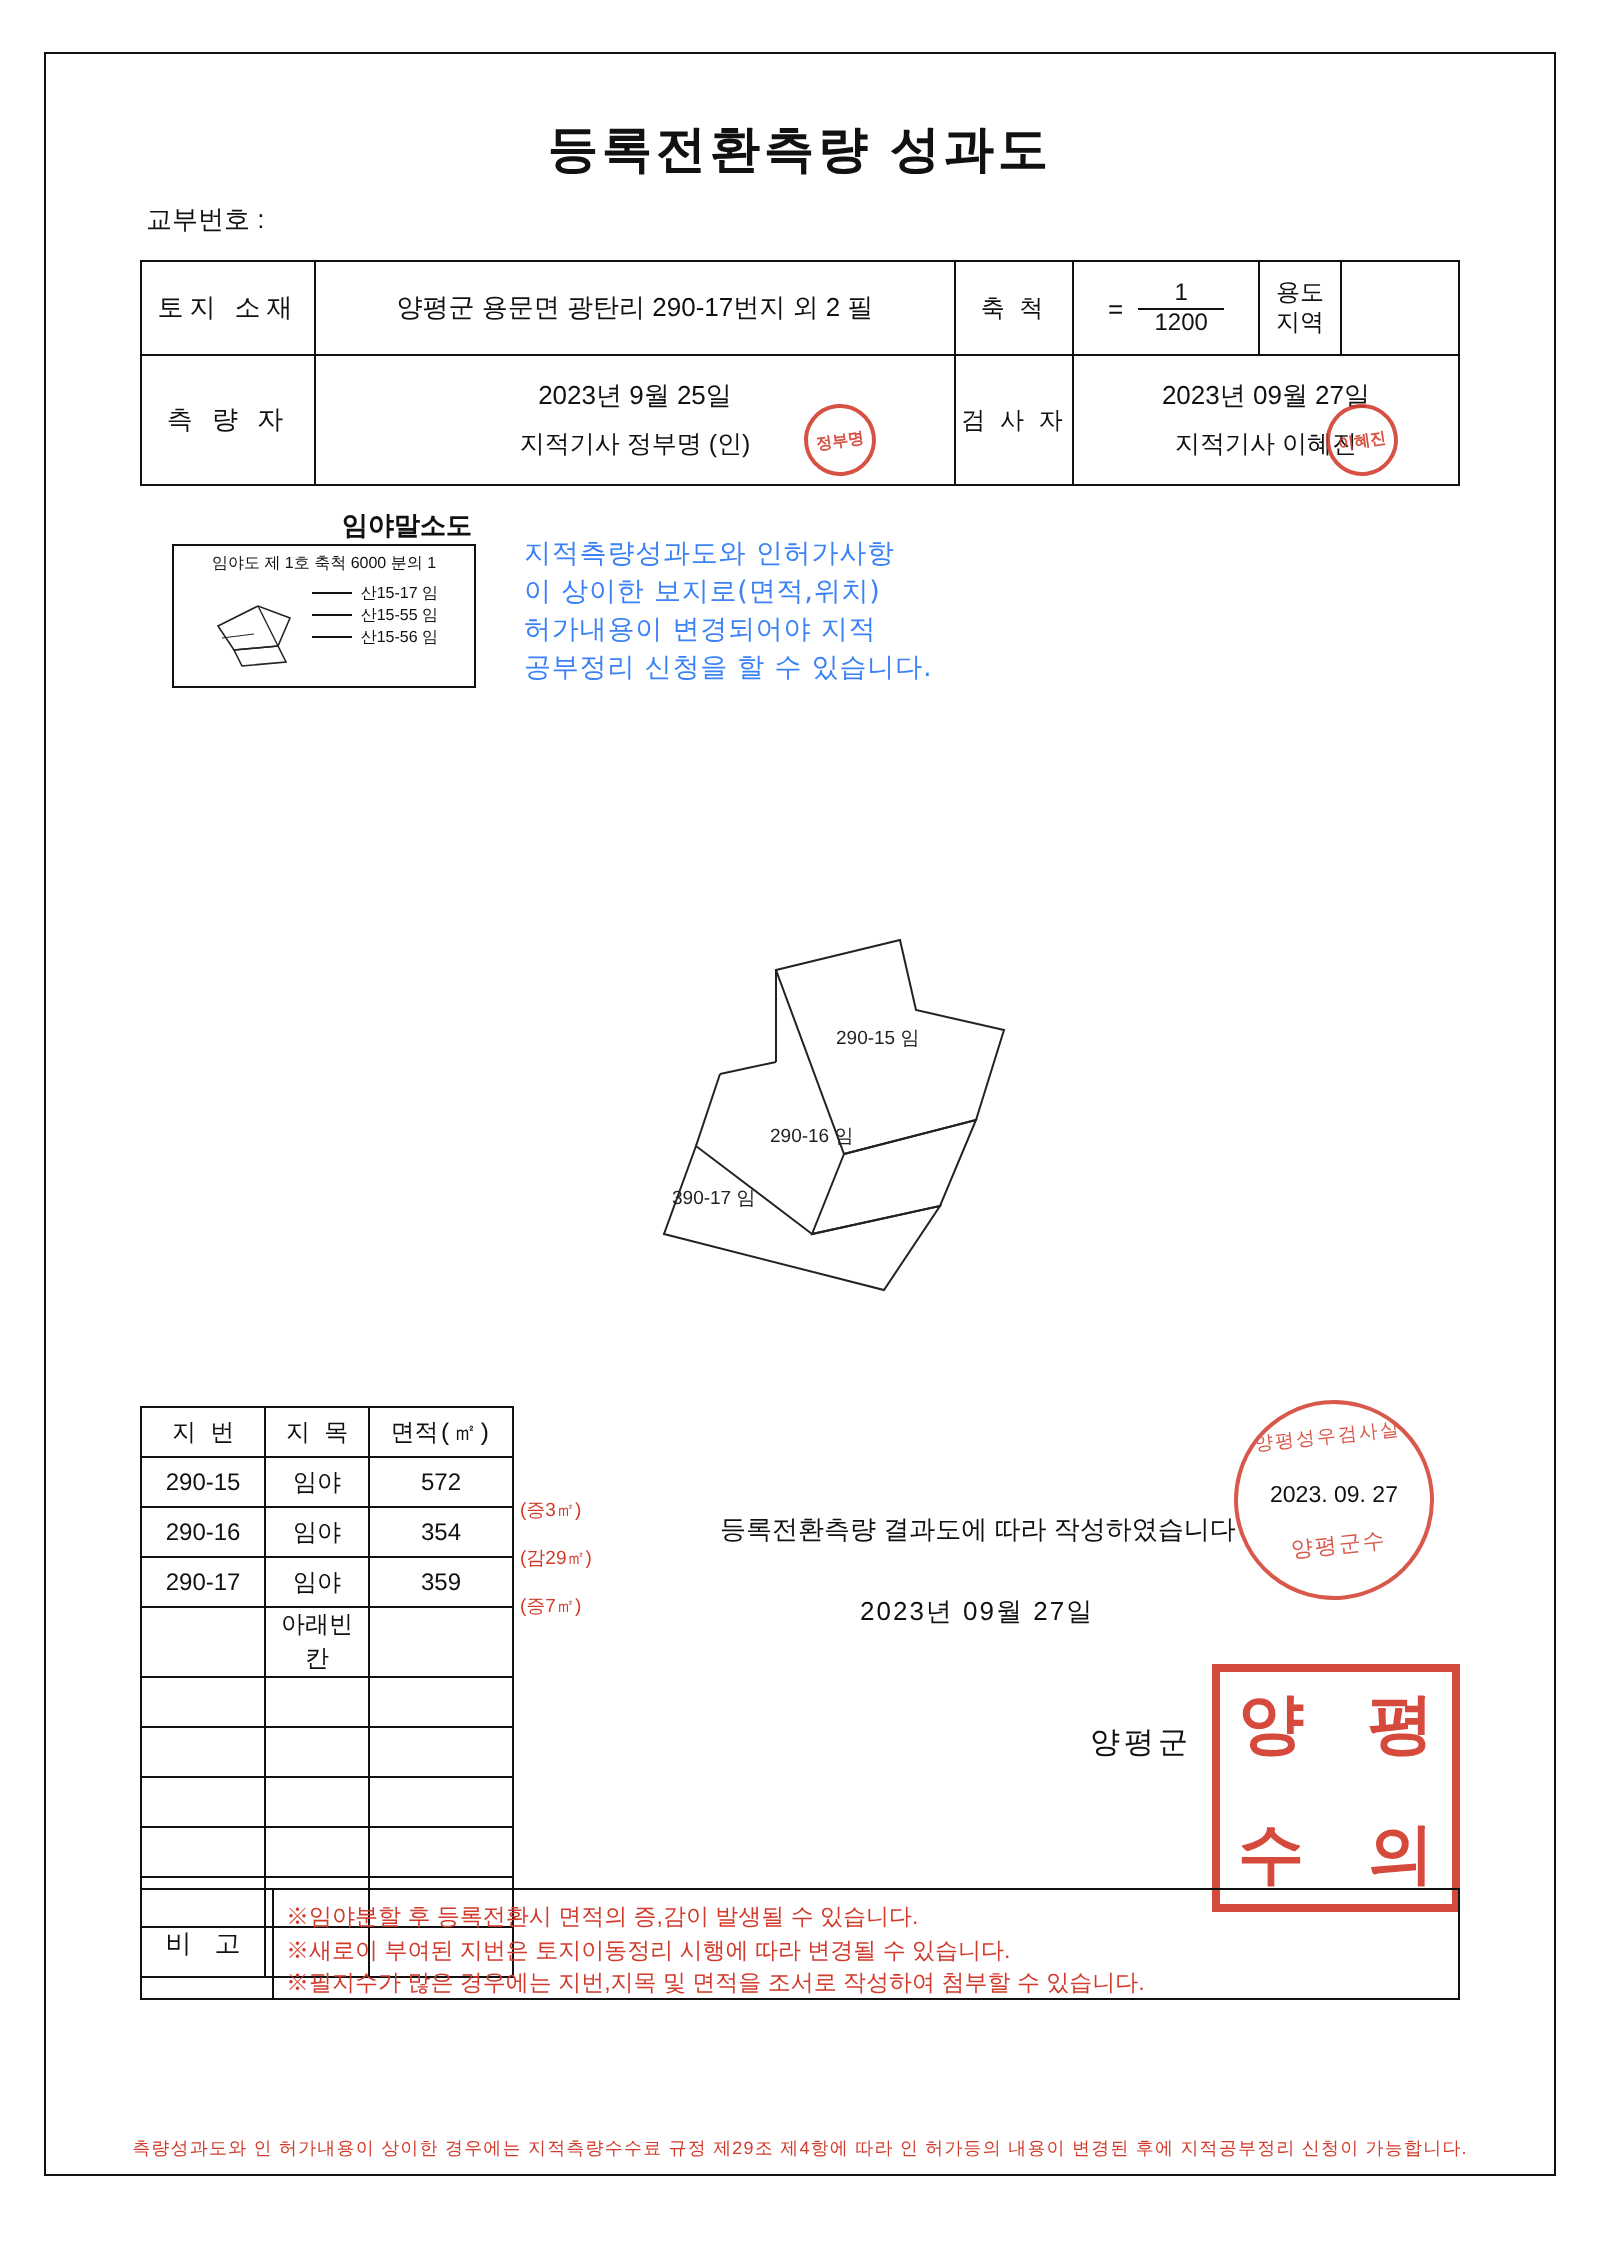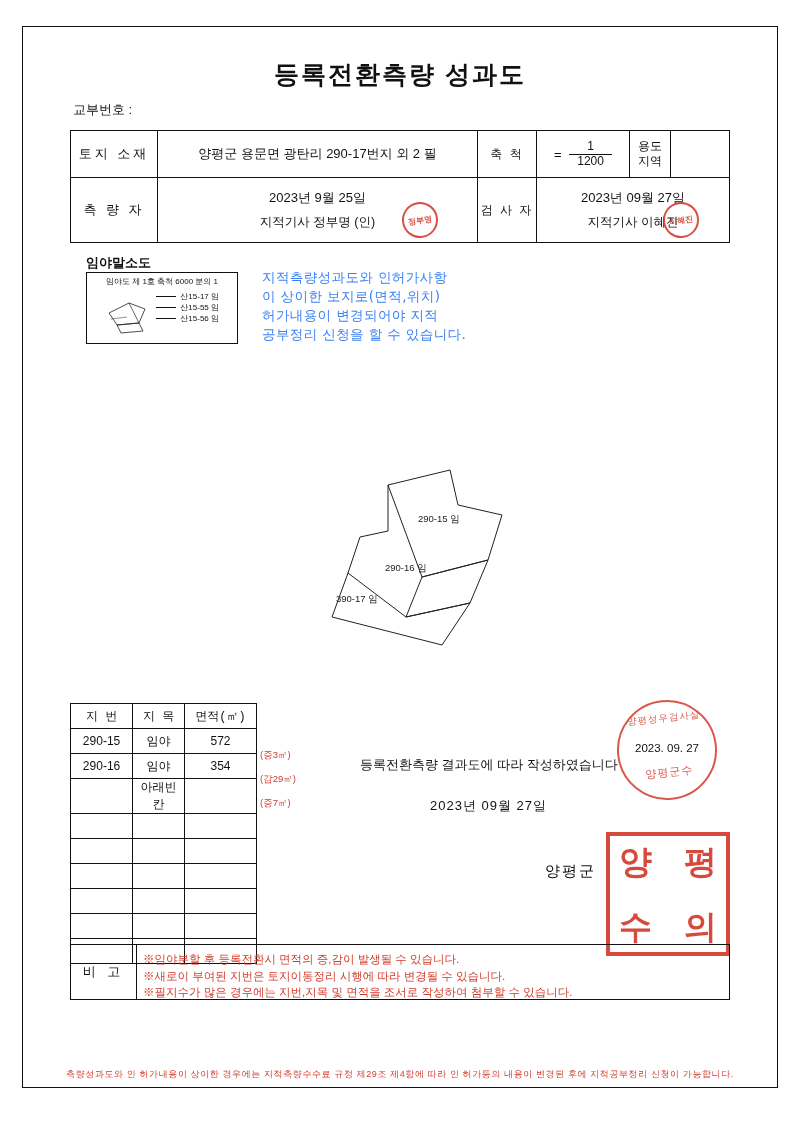--- a/index.html
+++ b/index.html
@@ -82,21 +82,21 @@
   
   .mini-box{
     position:absolute;
     left:86px;top:272px;
     width:150px;height:70px;
     border:1px solid #111;
     font-size:8.5px;
   }
   .mini-title{
     position:absolute;left:86px;top:254px;width:150px;
-    text-align:left;font-size:13px;font-weight:bold;
+    text-align:right;font-size:13px;font-weight:bold;
   }
   .mini-sub{
     position:absolute;left:0;top:3px;width:100%;
     text-align:center;font-size:8px;color:#111;
   }
   .mini-leg{
     position:absolute;right:18px;top:18px;
     font-size:8px;line-height:11px;text-align:left;
   }
   .mini-leg div{position:relative;padding-left:24px;}
@@ -336,20 +336,25 @@
     <td>290-15</td>
     <td>임야</td>
     <td class="c-area">572</td>
   </tr>
   <tr>
     <td>290-16</td>
     <td>임야</td>
     <td class="c-area">354</td>
   </tr>
   <tr>
+    <td>290-17</td>
+    <td>임야</td>
+    <td class="c-area">359</td>
+  </tr>
+  <tr>
     <td></td>
     <td>아래빈칸</td>
     <td class="c-area"></td>
   </tr>
   <tr>
         <td></td>
         <td></td>
         <td class="c-area"></td>
       </tr>
   <tr>

